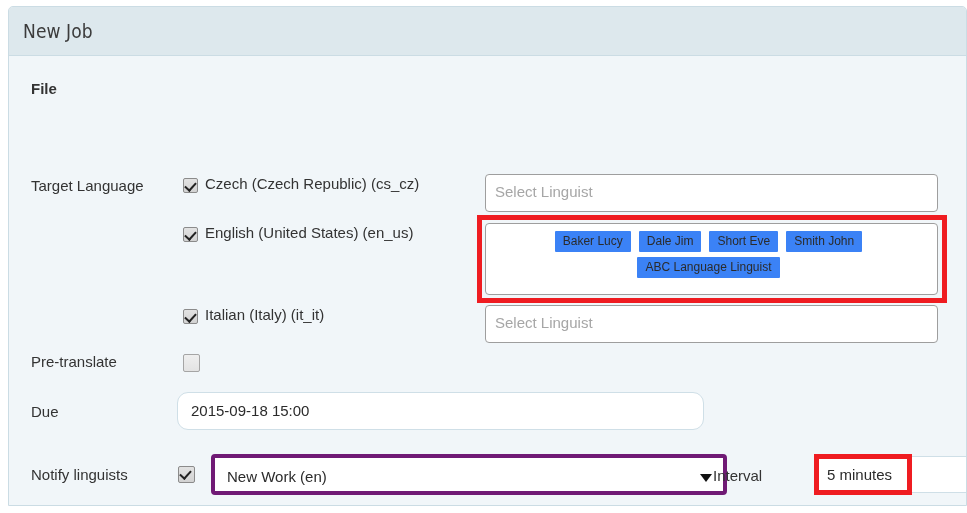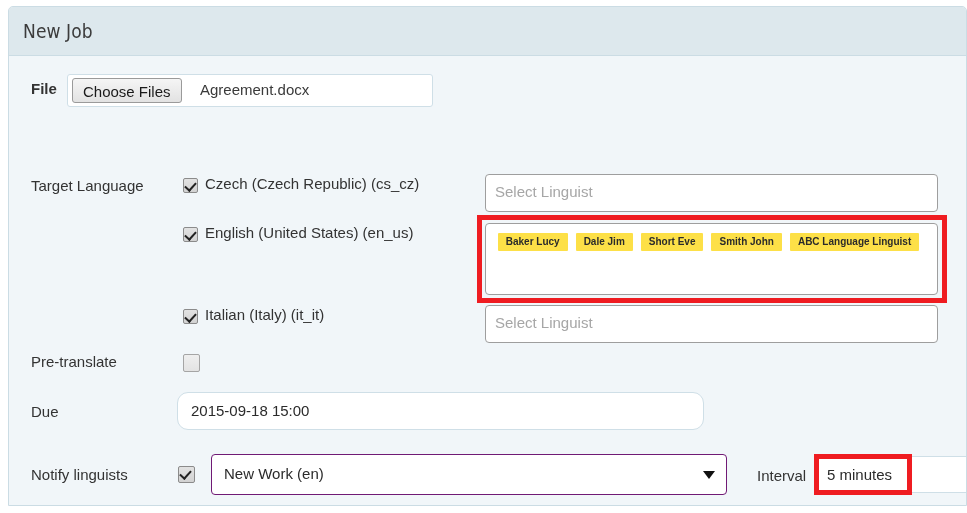--- a/index.html
+++ b/index.html
@@ -139,28 +139,27 @@
     left: 9px;
     top: 8px;
     font-size: 15px;
     color: #a6a6a6;
   }
   .tag-wrap {
     padding: 7px 6px 7px 8px;
   }
   .tag {
     display: inline-block;
-    background: #fde047;
-    color: #2b2b2b;
-    font-size: 10px;
+    background: #3b82f6;
+    color: #2b2b2b;
+    font-size: 12px;
     padding: 3px 8px 4px 8px;
     margin: 0 8px 5px 0;
     border-radius: 1px;
     cursor: pointer;
-    font-weight: bold;
   }
 
   
   .redbox {
     position: absolute;
     border: 5px solid #ef1c21;
     box-sizing: border-box;
     pointer-events: none;
   }
 
@@ -182,21 +181,21 @@
   }
 
   
   .notify-select {
     position: absolute;
     left: 202px;
     top: 398px;
     width: 516px;
     height: 41px;
     background: #ffffff;
-    border: 1px solid #701a75;
+    border: 4px solid #701a75;
     border-radius: 4px;
     box-sizing: border-box;
     cursor: pointer;
   }
   .notify-select-text {
     position: absolute;
     left: 12px;
     top: 10px;
     font-size: 15px;
     color: #2b2b2b;
@@ -233,24 +232,20 @@
 <div class="panel">
 
   <div class="panel-header">
     <div class="panel-title">New Job</div>
   </div>
 
   <div class="panel-body">
 
     <div class="lbl lbl-bold" style="left:22px; top:24px;">File</div>
 
-    <div class="file-input-box">
-      <div class="choose-files-btn">Choose Files</div>
-      <div class="file-name">Agreement.docx</div>
-    </div>
 
     <div class="lbl" style="left:22px; top:121px;">Target Language</div>
 
     <div class="cbx checked" style="left:174px; top:122px;"></div>
     <div class="lbl" style="left:196px; top:119px;">Czech (Czech Republic) (cs_cz)</div>
     <div class="ling-box" style="top:118px; height:38px;">
       <div class="ling-placeholder">Select Linguist</div>
     </div>
 
     <div class="cbx checked" style="left:174px; top:171px;"></div>
@@ -274,18 +269,18 @@
     <div class="due-input">2015-09-18 15:00</div>
 
     <div class="lbl" style="left:22px; top:410px;">Notify linguists</div>
     <div class="cbx checked" style="left:169px; top:410px; width:17px; height:17px;"></div>
 
     <div class="notify-select">
       <div class="notify-select-text">New Work (en)</div>
       <div class="caret"></div>
     </div>
 
-    <div class="lbl" style="left:748px; top:411px;">Interval</div>
+    <div class="lbl" style="left:704px; top:411px;">Interval</div>
     <div class="interval-input">5 minutes</div>
     <div class="redbox" style="left:805px; top:398px; width:98px; height:41px;"></div>
 
   </div>
 </div>
 
 </body></html>

